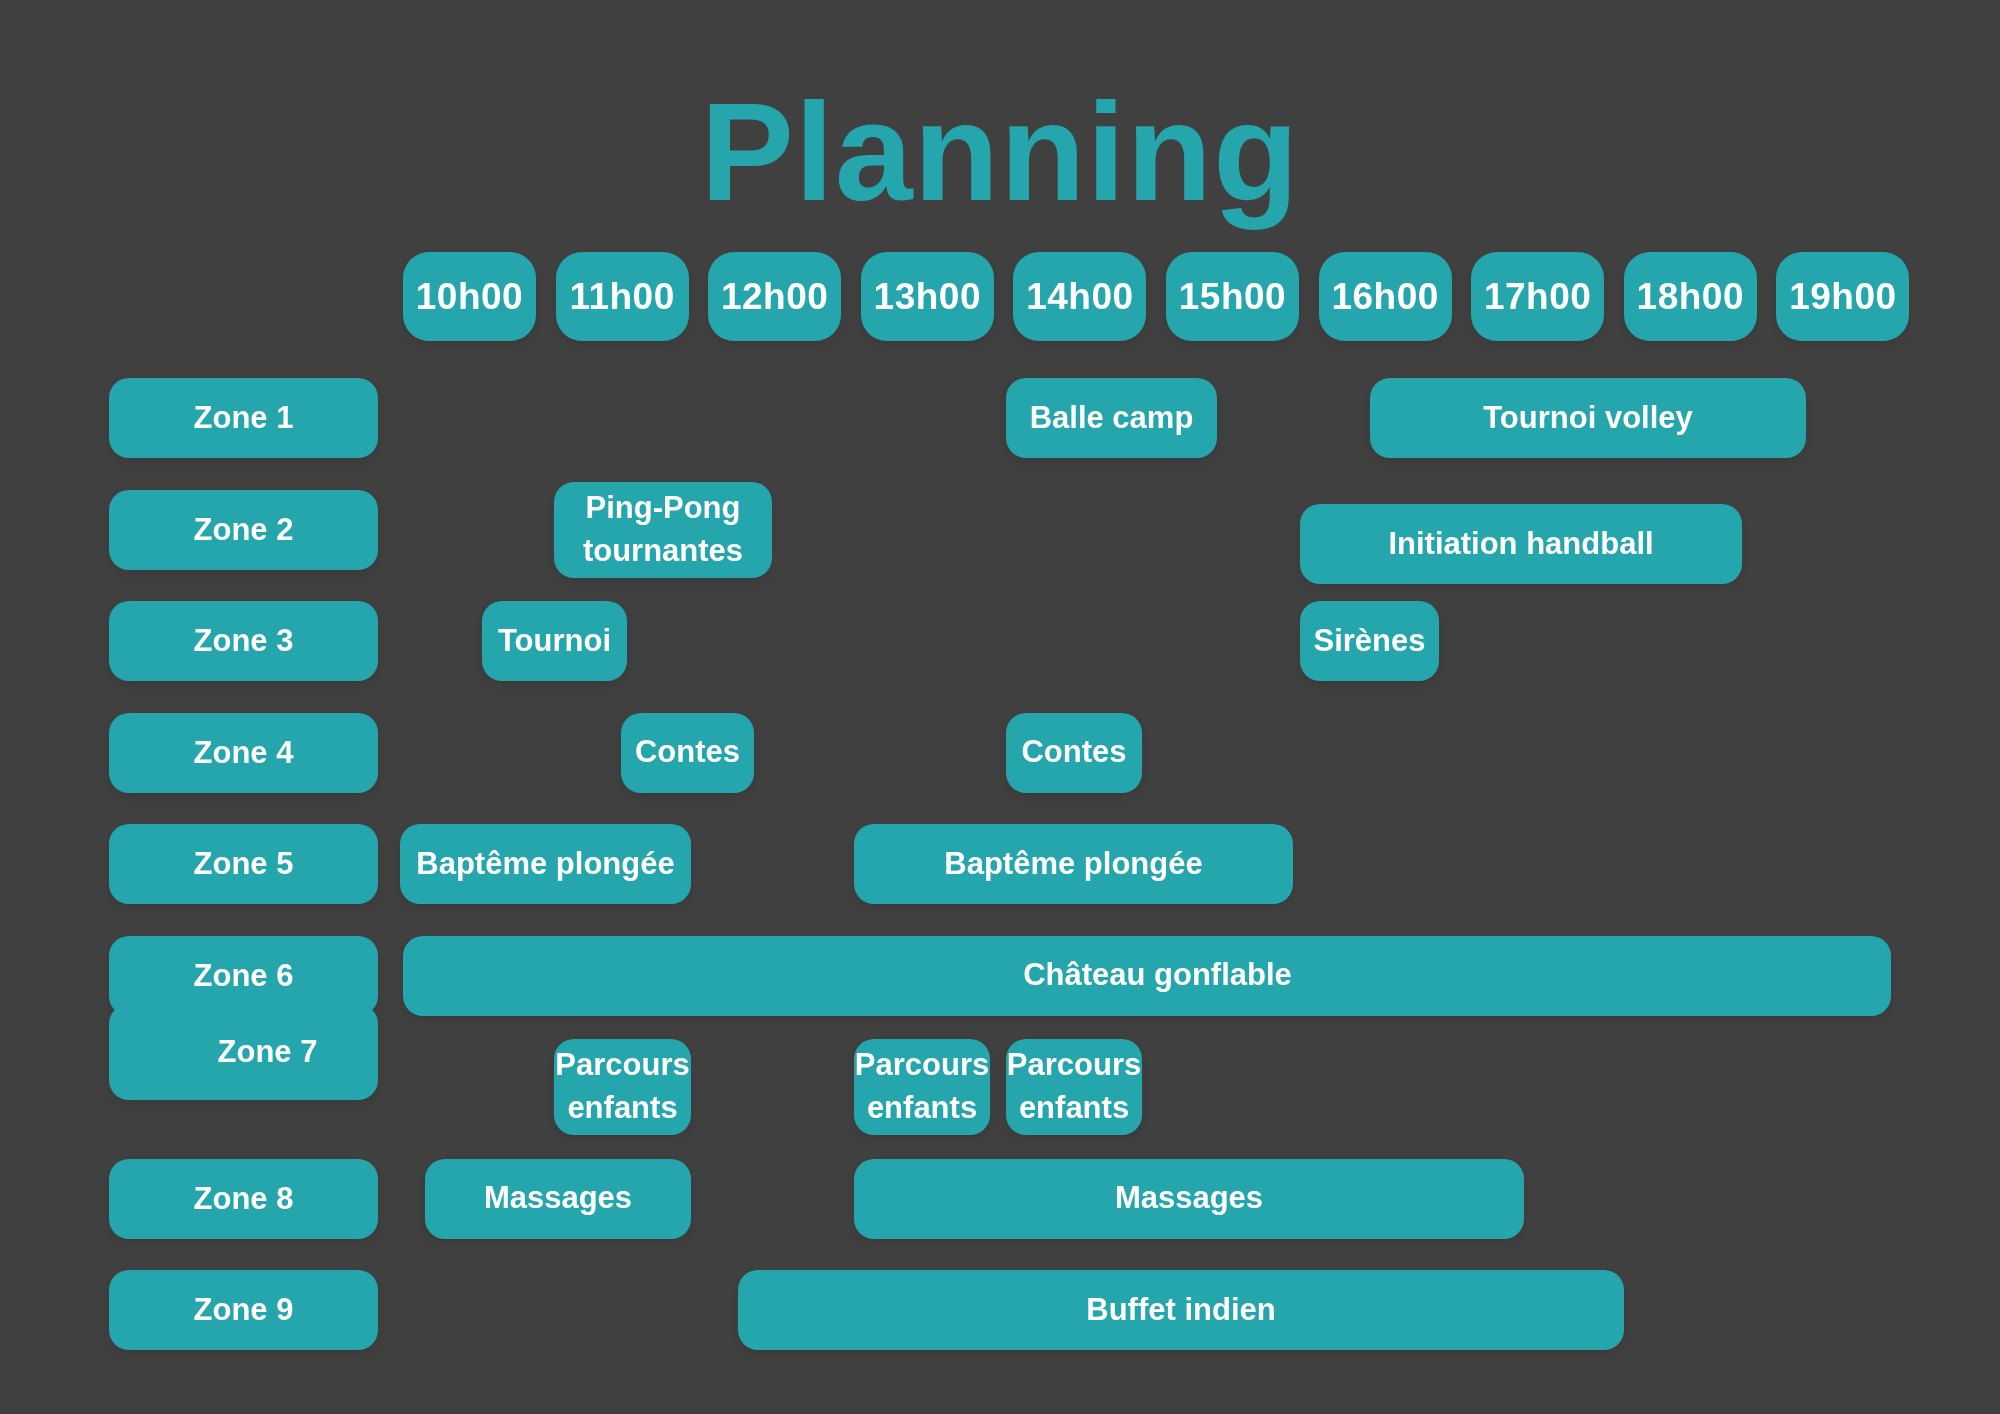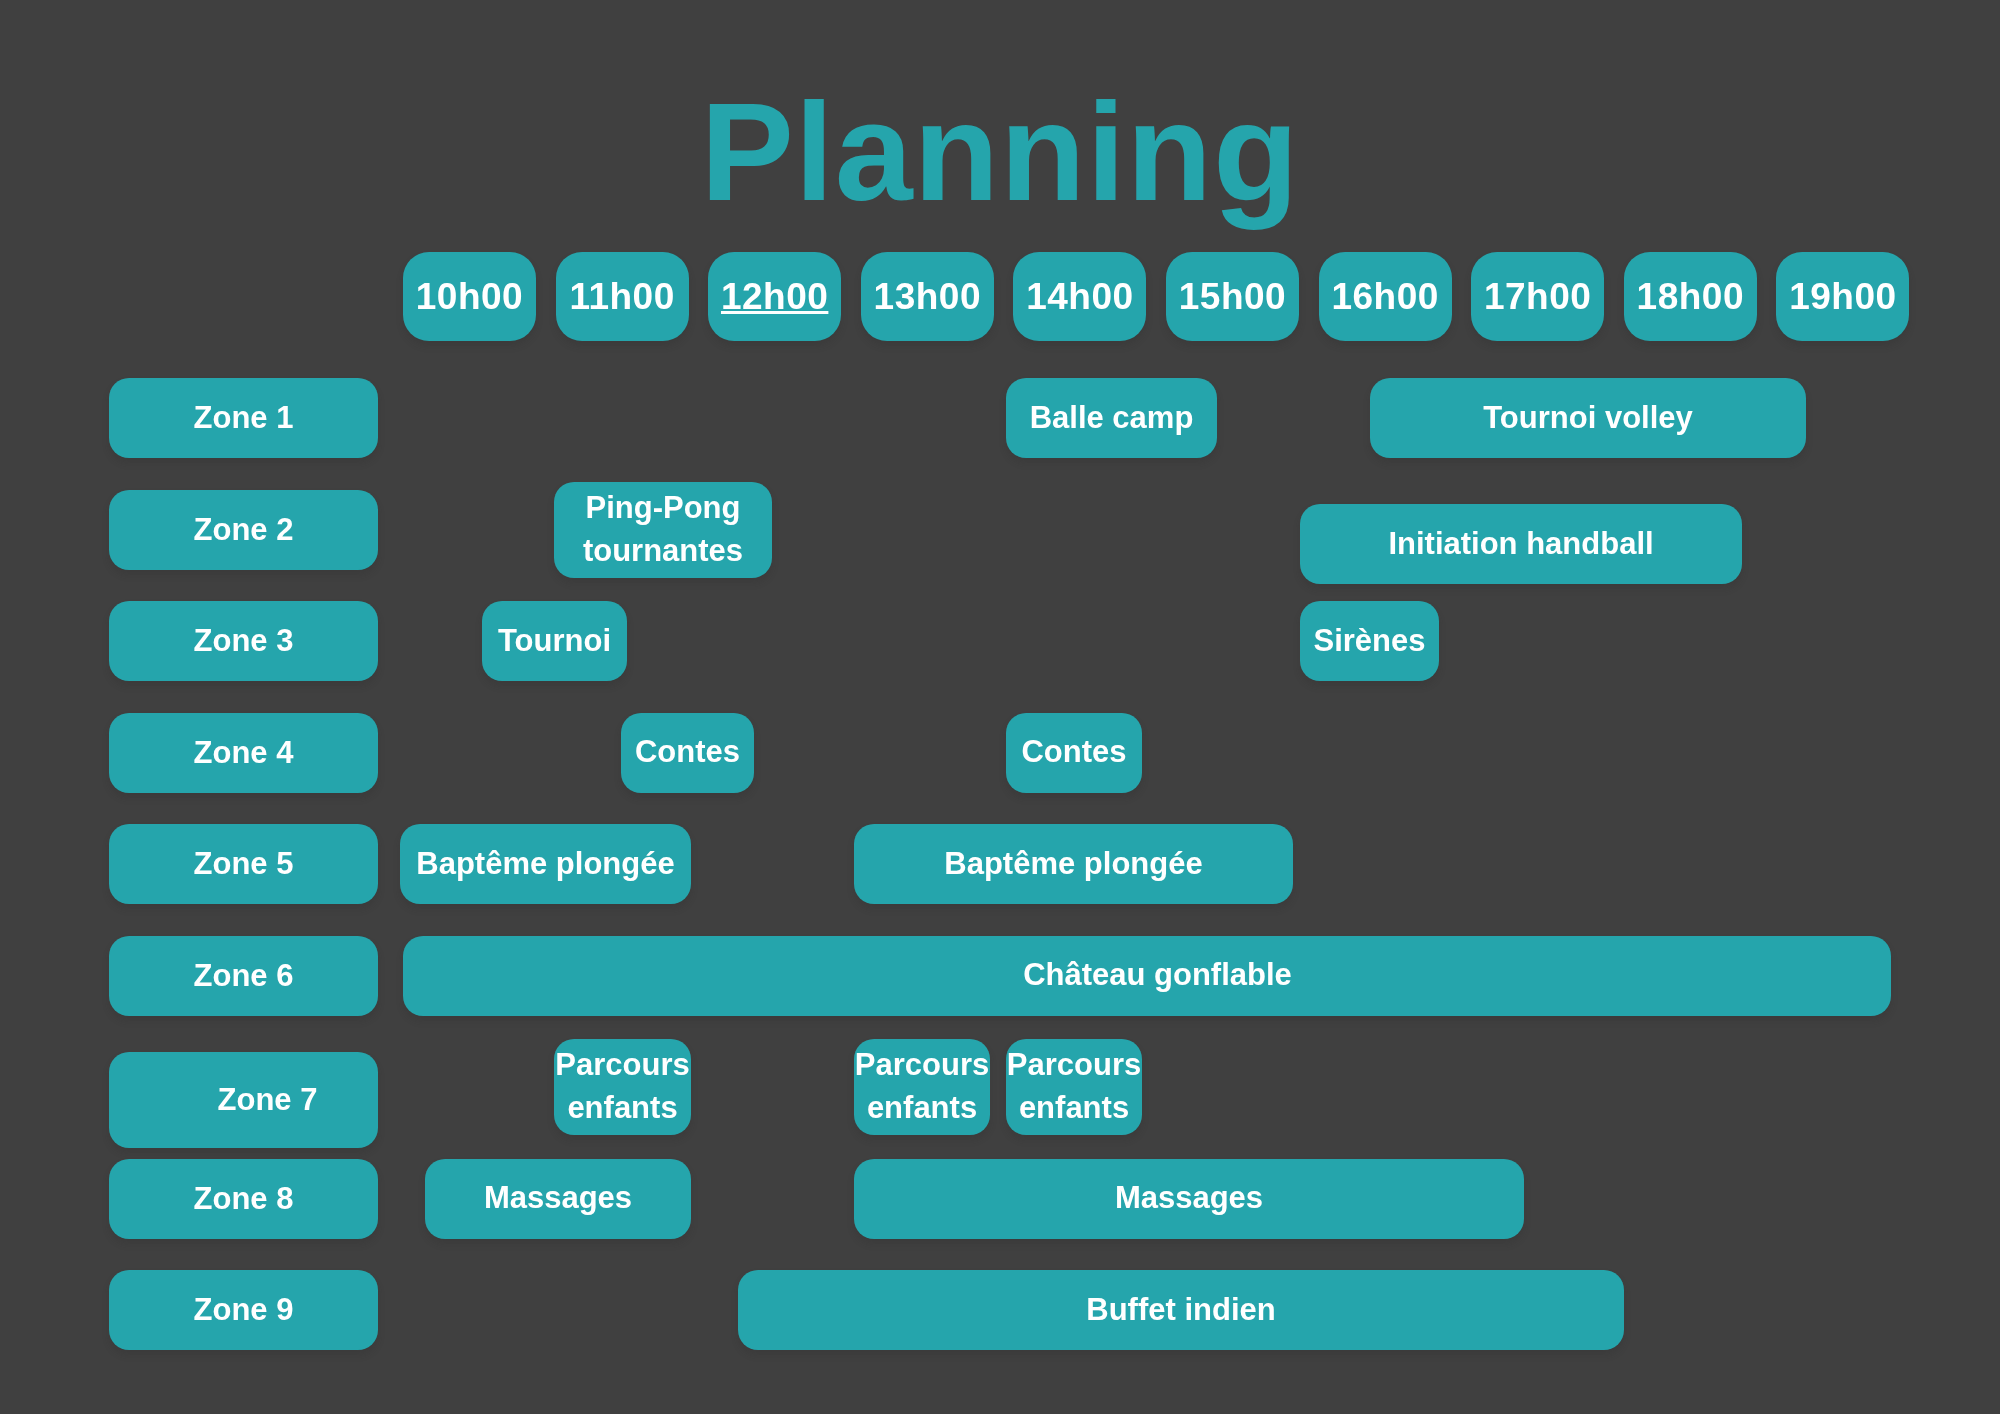--- a/index.html
+++ b/index.html
@@ -34,21 +34,21 @@
   }
 </style>
 </head>
 <body>
 
 <div class="canvas">
   <h1 class="page-title">Planning</h1>
   <div id="time-row">
       <div class="box time-box" style="left: 403px; top: 252px; width: 133px; height: 89px;">10h00</div>
       <div class="box time-box" style="left: 555.6px; top: 252px; width: 133px; height: 89px;">11h00</div>
-      <div class="box time-box" style="left: 708.2px; top: 252px; width: 133px; height: 89px; text-decoration: underline;">12h00</div>
+      <div class="box time-box" style="left: 708.2px; top: 252px; width: 133px; height: 89px;">12h00</div>
       <div class="box time-box" style="left: 860.8px; top: 252px; width: 133px; height: 89px;">13h00</div>
       <div class="box time-box" style="left: 1013.4px; top: 252px; width: 133px; height: 89px;">14h00</div>
       <div class="box time-box" style="left: 1166px; top: 252px; width: 133px; height: 89px;">15h00</div>
       <div class="box time-box" style="left: 1318.6px; top: 252px; width: 133px; height: 89px;">16h00</div>
       <div class="box time-box" style="left: 1471.2px; top: 252px; width: 133px; height: 89px;">17h00</div>
       <div class="box time-box" style="left: 1623.8px; top: 252px; width: 133px; height: 89px;">18h00</div>
       <div class="box time-box" style="left: 1776.4px; top: 252px; width: 133px; height: 89px;">19h00</div>
     </div>
   <div id="rows">
       <div class="box zone-box" style="left: 109px; top: 378px; width: 269px; height: 80px;">Zone 1</div>
@@ -62,21 +62,21 @@
       <div class="box event-box" style="left: 482px; top: 601px; width: 145px; height: 80px;">Tournoi</div>
       <div class="box event-box" style="left: 1300px; top: 601px; width: 139px; height: 80px;">Sirènes</div>
       <div class="box zone-box" style="left: 109px; top: 712.5px; width: 269px; height: 80px;">Zone 4</div>
       <div class="box event-box" style="left: 621px; top: 712.5px; width: 133px; height: 80px;">Contes</div>
       <div class="box event-box" style="left: 1006px; top: 712.5px; width: 136px; height: 80px;">Contes</div>
       <div class="box zone-box" style="left: 109px; top: 824px; width: 269px; height: 80px;">Zone 5</div>
       <div class="box event-box" style="left: 400px; top: 824px; width: 291px; height: 80px;">Baptême plongée</div>
       <div class="box event-box" style="left: 854px; top: 824px; width: 439px; height: 80px;">Baptême plongée</div>
       <div class="box zone-box" style="left: 109px; top: 935.5px; width: 269px; height: 80px;">Zone 6</div>
       <div class="box event-box" style="left: 403px; top: 935.5px; width: 1488px; height: 80px; padding-left: 27px;">Château gonflable</div>
-      <div class="box zone-box" style="left: 109px; top: 1052px; width: 269px; height: 96px; padding-left: 48px;">Zone 7</div>
+      <div class="box zone-box" style="left: 109px; top: 1004px; width: 269px; height: 96px; padding-left: 48px;">Zone 7</div>
       <div class="box event-box" style="left: 554px; top: 1039px; width: 137px; height: 96px;">Parcours
 enfants</div>
       <div class="box event-box" style="left: 854px; top: 1039px; width: 136px; height: 96px;">Parcours
 enfants</div>
       <div class="box event-box" style="left: 1006px; top: 1039px; width: 136px; height: 96px;">Parcours
 enfants</div>
       <div class="box zone-box" style="left: 109px; top: 1158.5px; width: 269px; height: 80px;">Zone 8</div>
       <div class="box event-box" style="left: 425px; top: 1158.5px; width: 266px; height: 80px;">Massages</div>
       <div class="box event-box" style="left: 854px; top: 1158.5px; width: 670px; height: 80px;">Massages</div>
       <div class="box zone-box" style="left: 109px; top: 1270px; width: 269px; height: 80px;">Zone 9</div>

